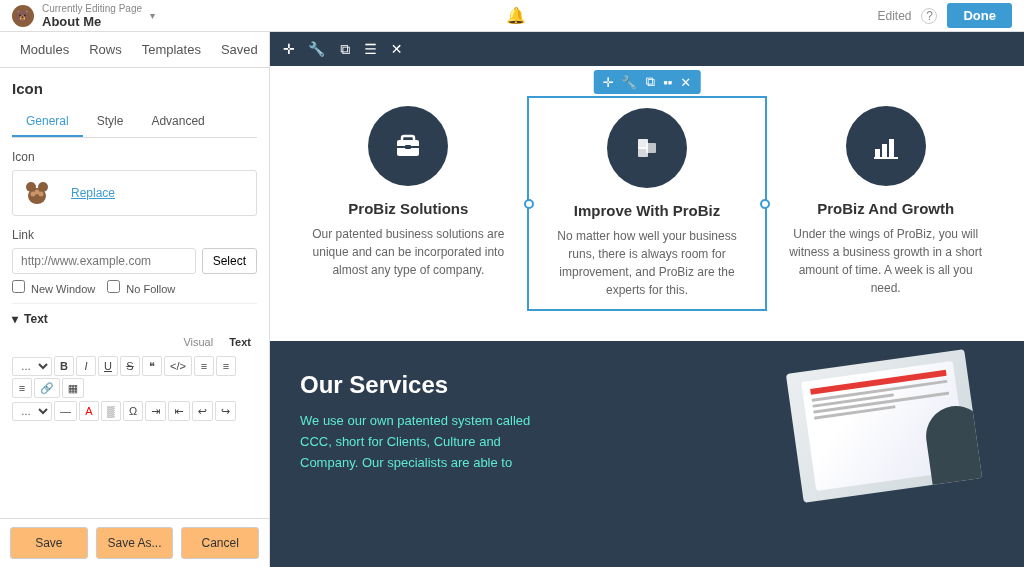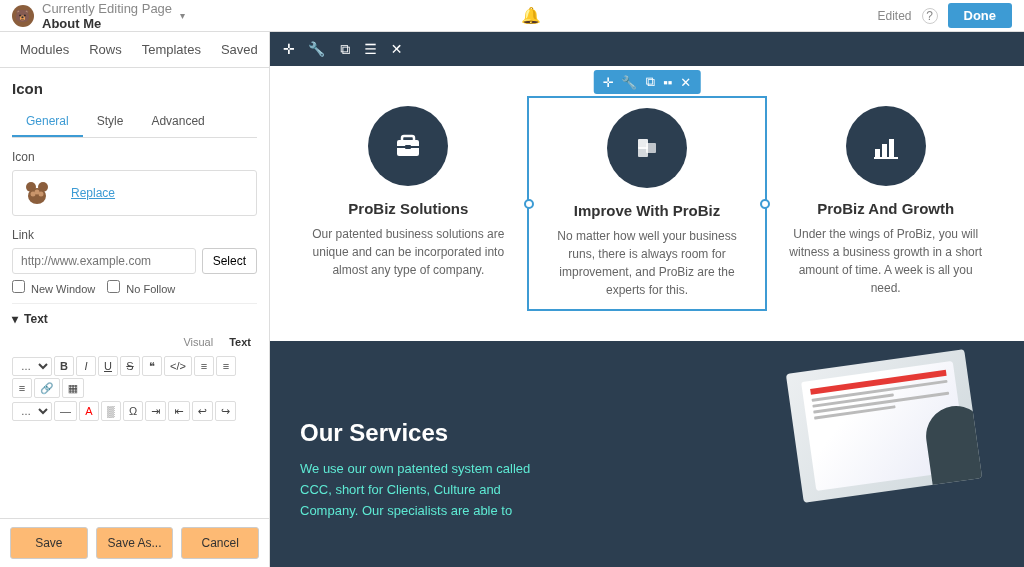--- a/index.html
+++ b/index.html
@@ -12,21 +12,21 @@
       border-bottom: 1px solid #ddd;
       display: flex;
       align-items: center;
       justify-content: space-between;
       padding: 0 12px;
       flex-shrink: 0;
     }
     .top-bar-left { display: flex; align-items: center; gap: 8px; }
     .bear-icon { width: 22px; height: 22px; background: #8B5E3C; border-radius: 50%; display: flex; align-items: center; justify-content: center; font-size: 12px; }
     .page-info { display: flex; flex-direction: column; }
-    .currently-editing { font-size: 13px; color: #888; }
+    .currently-editing { font-size: 10px; color: #888; }
     .page-name { font-size: 13px; font-weight: 600; color: #333; }
     .dropdown-arrow { font-size: 10px; color: #888; cursor: pointer; }
     .top-bar-center { display: flex; align-items: center; }
     .bell-icon { font-size: 16px; color: #555; }
     .top-bar-right { display: flex; align-items: center; gap: 10px; }
     .edited-label { font-size: 12px; color: #888; }
     .help-icon { font-size: 12px; color: #888; border: 1px solid #ccc; border-radius: 50%; width: 16px; height: 16px; display: flex; align-items: center; justify-content: center; }
     .done-btn { background: #3d9bd4; color: #fff; border: none; padding: 5px 16px; border-radius: 3px; cursor: pointer; font-size: 13px; font-weight: 600; }
 
     
@@ -180,21 +180,21 @@
     .resize-handle.left { left: -5px; }
     .resize-handle.right { right: -5px; }
 
     
     .canvas-dark {
       background: #2c3e50;
       padding: 30px 30px;
       flex: 1;
       min-height: 160px;
     }
-    .services-title { font-size: 24px; font-weight: 700; color: #fff; margin-bottom: 12px; margin-top: 48px; }
+    .services-title { font-size: 24px; font-weight: 700; color: #fff; margin-bottom: 12px; }
     .services-desc { font-size: 13px; color: #5eead4; line-height: 1.6; max-width: 260px; }
 
     
     .dark-content { display: flex; align-items: flex-start; gap: 20px; position: relative; }
     .brochure-img {
       width: 180px;
       height: 130px;
       background: linear-gradient(135deg, #eceff1 0%, #cfd8dc 100%);
       border-radius: 4px;
       position: absolute;

